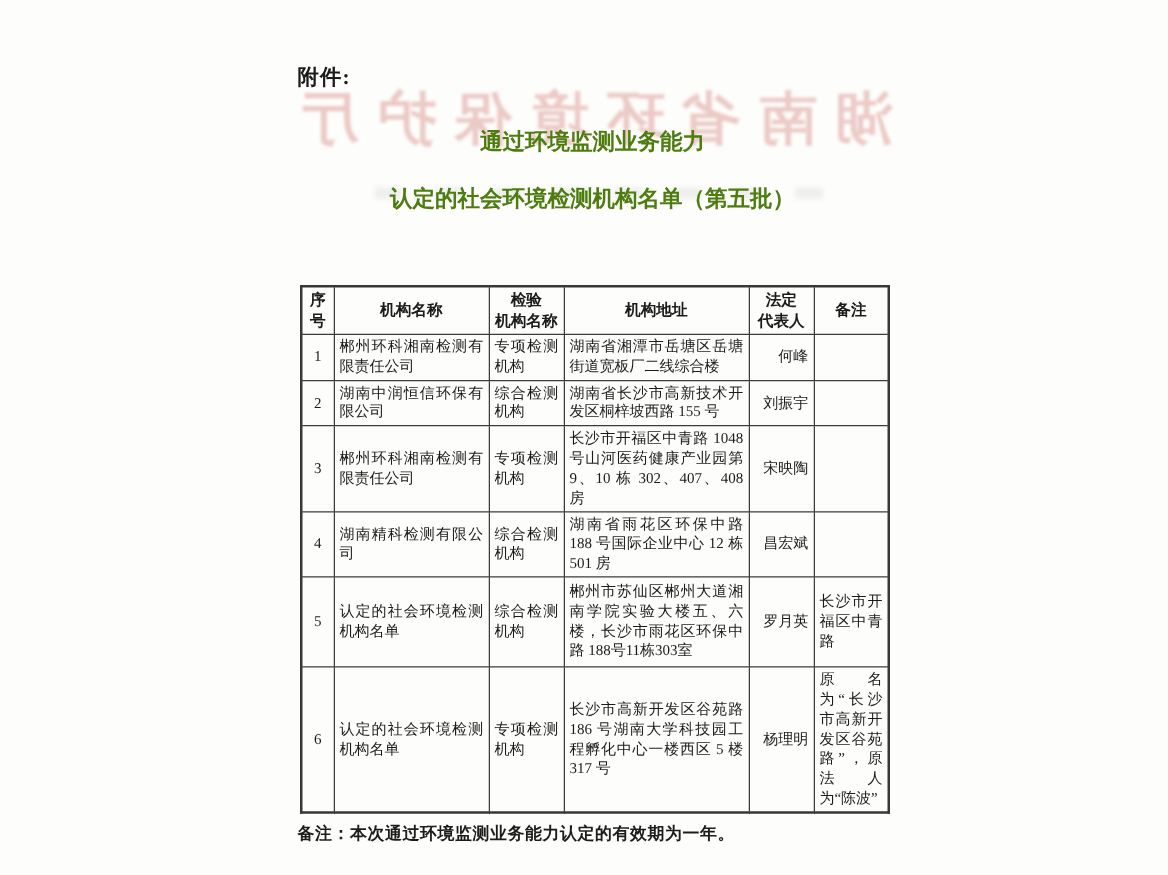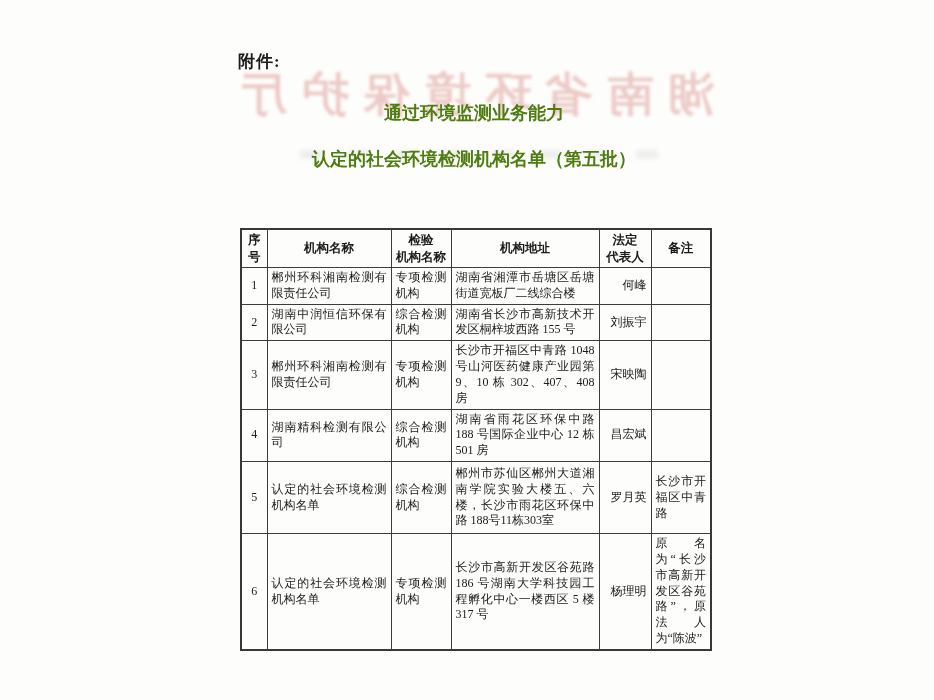--- a/index.html
+++ b/index.html
@@ -192,15 +192,16 @@
           <td class="c-no">6</td>
           <td class="c-name">认定的社会环境检测机构名单</td>
           <td class="c-cat">专项检测机构</td>
           <td class="c-addr">长沙市高新开发区谷苑路 186 号湖南大学科技园工程孵化中心一楼西区 5 楼 317 号</td>
           <td class="c-rep">杨理明</td>
           <td class="c-remark">原名为“长沙市高新开发区谷苑路”，原法人为“陈波”</td>
         </tr>
       </tbody>
     </table>
 
+    <div class="footer-note">备注：本次通过环境监测业务能力认定的有效期为一年。</div>
   </div>
 
 </div>
 
 </body></html>

